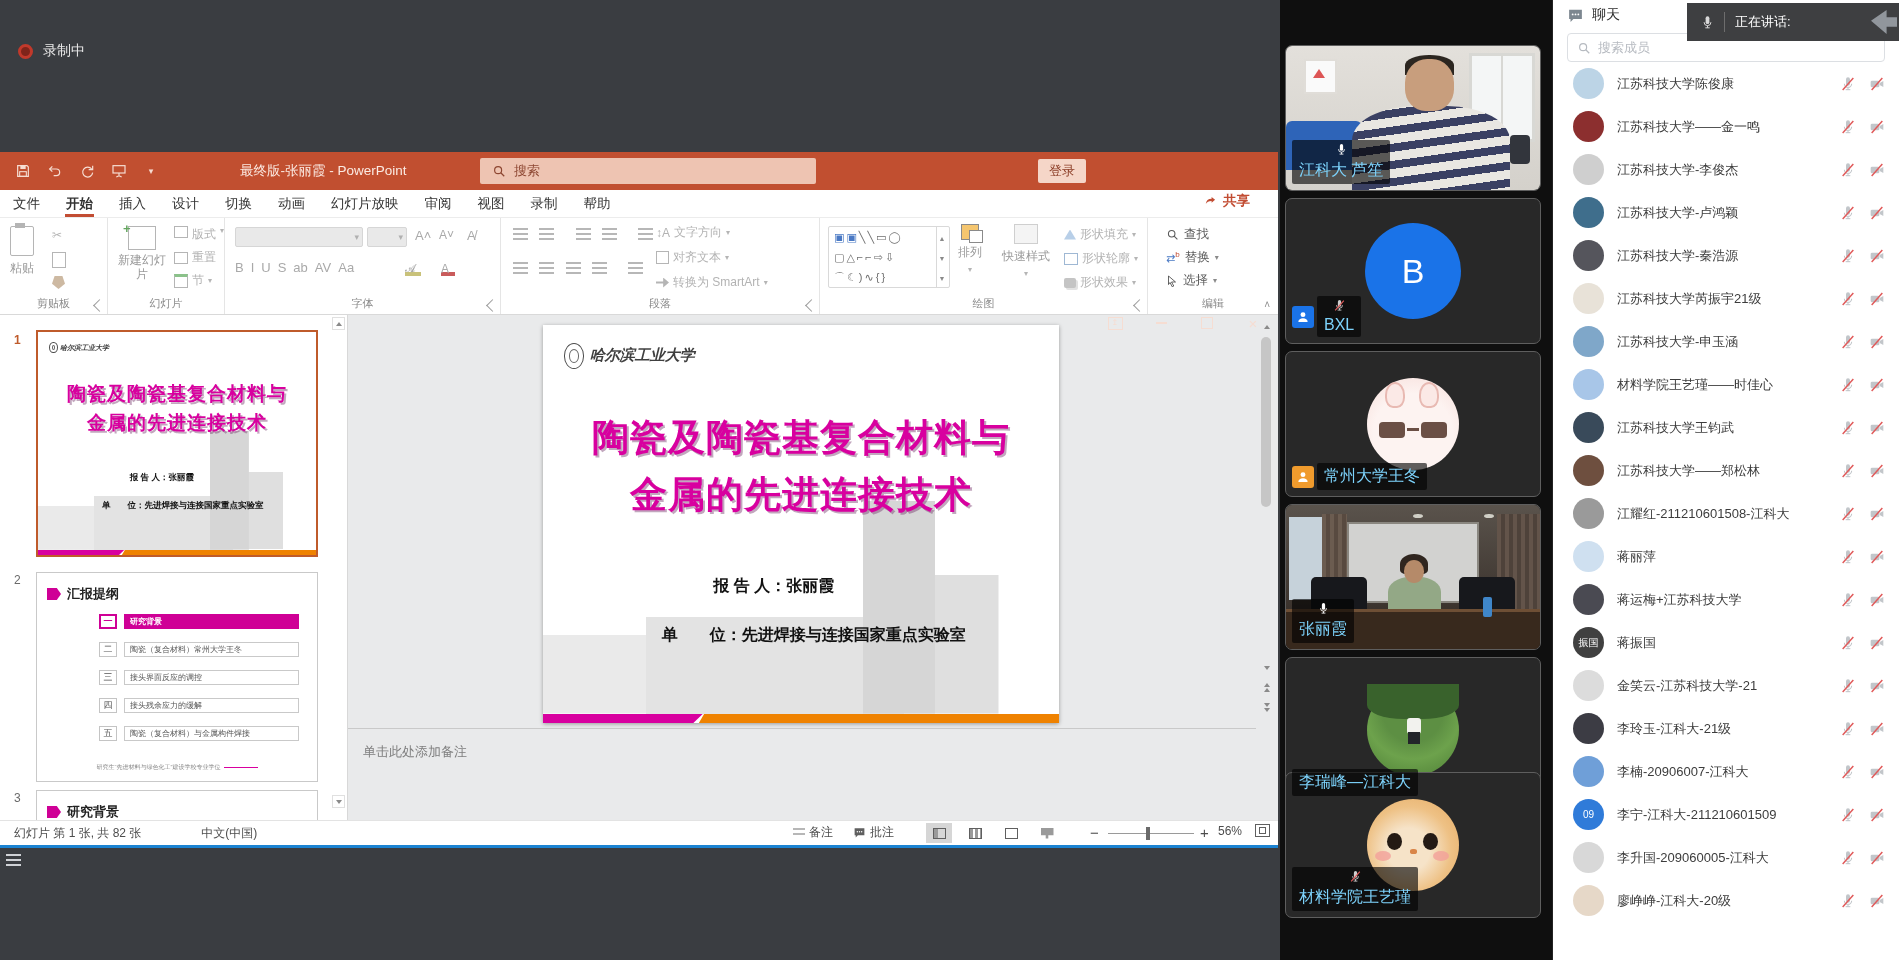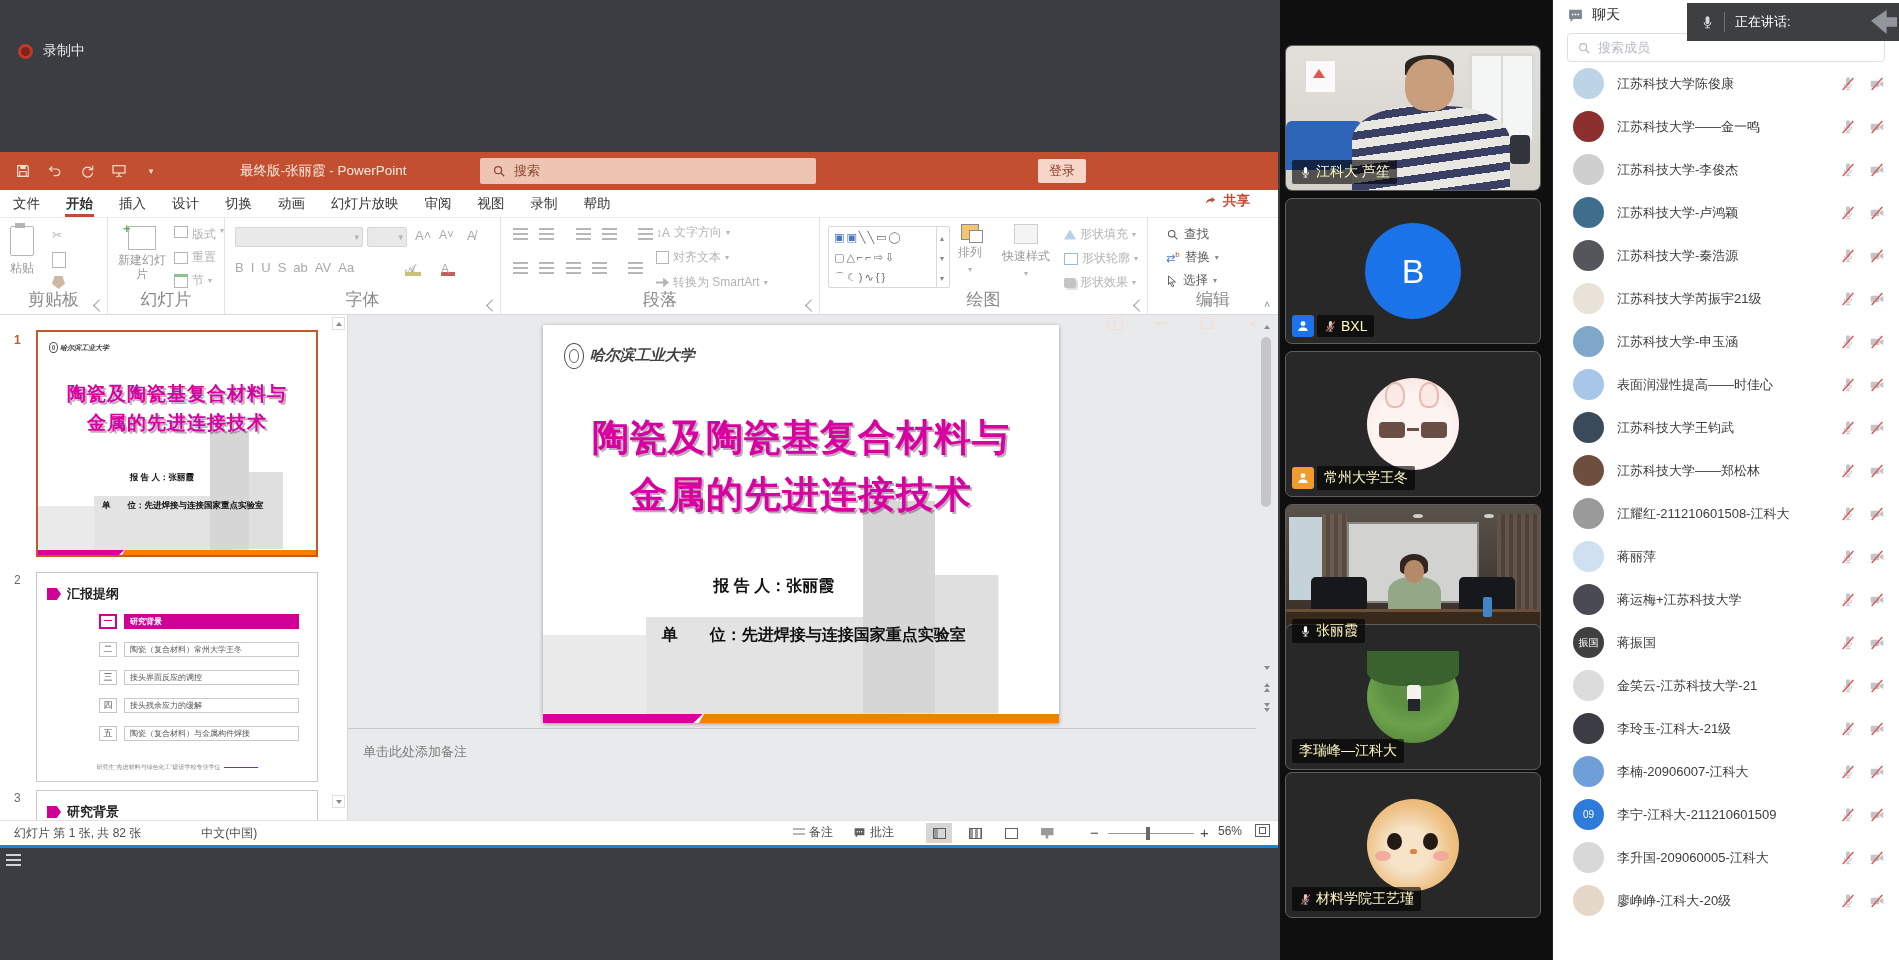--- a/index.html
+++ b/index.html
@@ -26,21 +26,21 @@
   .winbtn{position:absolute;top:0;width:42px;height:38px;display:flex;align-items:center;justify-content:center;color:#f6ddd2;}
   
   #tabs{position:absolute;left:0;top:38px;width:100%;height:28px;background:#fff;display:flex;align-items:center;font-size:13.5px;color:#333;border-bottom:1px solid #ececec;box-sizing:border-box;}
   #tabs .tab{padding:0 13px;height:100%;display:flex;align-items:center;position:relative;}
   #tabs .tab.active{font-weight:bold;}
   #tabs .tab.active:after{content:"";position:absolute;left:12px;right:12px;bottom:0;height:3px;background:#c24d33;}
   #share{position:absolute;right:28px;top:40px;display:flex;align-items:center;gap:5px;color:#c24d33;font-size:13.5px;font-weight:bold;}
   
   #ribbon{position:absolute;left:0;top:66px;width:100%;height:97px;background:#fff;border-bottom:1px solid #d9d9d9;box-sizing:border-box;font-size:12px;color:#9a9a9a;}
   .rgroup{position:absolute;top:0;height:96px;border-right:1px solid #e5e5e5;box-sizing:border-box;}
-  .rglabel{position:absolute;bottom:3px;width:100%;text-align:center;font-size:17px;color:#8a8a8a;}
+  .rglabel{position:absolute;bottom:3px;width:100%;text-align:center;font-size:11px;color:#8a8a8a;}
   .launcher{position:absolute;right:3px;bottom:4px;width:8px;height:8px;border-left:1px solid #9a9a9a;border-bottom:1px solid #9a9a9a;transform:rotate(45deg);}
   .bigbtn{position:absolute;top:8px;display:flex;flex-direction:column;align-items:center;gap:4px;color:#9a9a9a;font-size:12px;}
   .gbox{background:#e9e9e9;border:1px solid #d6d6d6;border-radius:2px;height:20px;box-sizing:border-box;display:flex;align-items:center;justify-content:flex-end;color:#b0b0b0;font-size:9px;padding-right:3px;}
   .fbtn{display:inline-block;margin-right:7px;color:#a9a9a9;font-size:13px;}
   .glyphlines{display:inline-block;width:15px;height:12px;background:repeating-linear-gradient(#b7b7b7 0 2px,transparent 2px 5px);margin-right:8px;}
   .smalllabel{font-size:12px;color:#b3b3b3;}
   .shapebox{position:absolute;left:8px;top:8px;width:122px;height:62px;border:1px solid #d9d9d9;border-radius:2px;color:#6f6f6f;font-size:11px;line-height:20px;padding-left:5px;letter-spacing:2px;overflow:hidden;box-sizing:border-box;}
   .shapescroll{position:absolute;right:0;top:0;width:13px;height:100%;border-left:1px solid #d9d9d9;display:flex;flex-direction:column;align-items:center;justify-content:space-between;padding:2px 0;box-sizing:border-box;font-size:7px;color:#8a8a8a;}
   #ribbon-collapse{position:absolute;right:8px;bottom:4px;color:#8a8a8a;font-size:10px;}
   
@@ -120,21 +120,21 @@
   .viewbtn.active{background:#d6d6d6;}
   .vb-glyph{width:13px;height:11px;border:1px solid #5f5f5f;box-sizing:border-box;}
   #zoomtrack{position:absolute;left:1108px;top:12px;width:86px;height:1px;background:#9a9a9a;}
   #zoomthumb{position:absolute;left:1146px;top:6px;width:4px;height:13px;background:#6a6a6a;}
   #blueline{position:absolute;left:0;top:693px;width:100%;height:3px;background:#1b83d2;}
 
   
   #videos{position:absolute;left:1280px;top:0;width:272px;height:960px;background:#0f0f0f;}
   .vtile{position:absolute;left:5px;width:256px;height:146px;background:#282828;border:1px solid #5e5e5e;border-radius:7px;box-sizing:border-box;overflow:hidden;}
   .vlabelrow{position:absolute;left:6px;bottom:6px;display:flex;gap:3px;align-items:center;z-index:5;}
-  .vlabel{background:rgba(0,0,0,.62);color:#fef9c3;font-size:14px;padding:3px 7px;border-radius:2px;display:flex;align-items:center;gap:4px;white-space:nowrap;}
+  .vlabel{background:rgba(0,0,0,.62);color:#7dd3fc;font-size:16px;padding:3px 7px;border-radius:2px;display:flex;align-items:center;gap:4px;white-space:nowrap;flex-direction:column;}
   .vbadge{width:22px;height:22px;border-radius:3px;display:flex;align-items:center;justify-content:center;flex:none;}
   .vbadge.blue{background:#1a73e8;}
   .vbadge.orange{background:#f09b2d;}
   .avatar-circle{position:absolute;left:50%;top:50%;transform:translate(-50%,-50%);border-radius:50%;}
   
   .scene-room{position:absolute;inset:0;background:linear-gradient(#e3e0db,#d4d1cb);}
   .scene-room .art{position:absolute;left:7%;top:9%;width:13%;height:24%;background:#fafafa;border:2px solid #e0ddd8;box-sizing:border-box;}
   .scene-room .art:after{content:"";position:absolute;left:25%;top:25%;width:0;height:0;border-left:6px solid transparent;border-right:6px solid transparent;border-bottom:9px solid #d55;}
   .scene-room .window{position:absolute;right:2%;top:5%;width:26%;height:62%;background:#f4f6f6;border:3px solid #d8d8d4;box-sizing:border-box;}
   .scene-room .window:after{content:"";position:absolute;left:48%;top:0;width:2px;height:100%;background:#d8d8d4;}
@@ -724,21 +724,21 @@
     <div class="vlabelrow">
       <span class="vlabel">
         <svg class="ic" width="13" height="13" color="#fff">
             <use href="#i-mic"></use>
           </svg>
         <span>张丽霞</span>
       </span>
     </div>
   </div>
 
-  <div class="vtile" style="top:624px;">
+  <div class="vtile" style="top:657px;">
     <div class="avatar-circle av-grass">
       <span class="bush"></span>
         <span class="shirt"></span>
         <span class="shorts"></span>
     </div>
     <div class="vlabelrow">
       <span class="vlabel">
         <span>李瑞峰—江科大</span>
       </span>
     </div>
@@ -872,21 +872,21 @@
             <use href="#i-slash"></use>
           </svg>
           <svg class="ic" width="16" height="16" color="#c2c6ca">
             <use href="#i-cam"></use>
             <use href="#i-slash"></use>
           </svg>
         </span>
       </div>
       <div class="mrow">
         <span class="mavatar" style="background: rgb(168, 198, 232);"></span>
-        <span class="mname">表面润湿性提高——时佳心</span>
+        <span class="mname">材料学院王艺瑾——时佳心</span>
         <span class="micons">
           <svg class="ic" width="16" height="16" color="#c2c6ca">
             <use href="#i-mic"></use>
             <use href="#i-slash"></use>
           </svg>
           <svg class="ic" width="16" height="16" color="#c2c6ca">
             <use href="#i-cam"></use>
             <use href="#i-slash"></use>
           </svg>
         </span>

